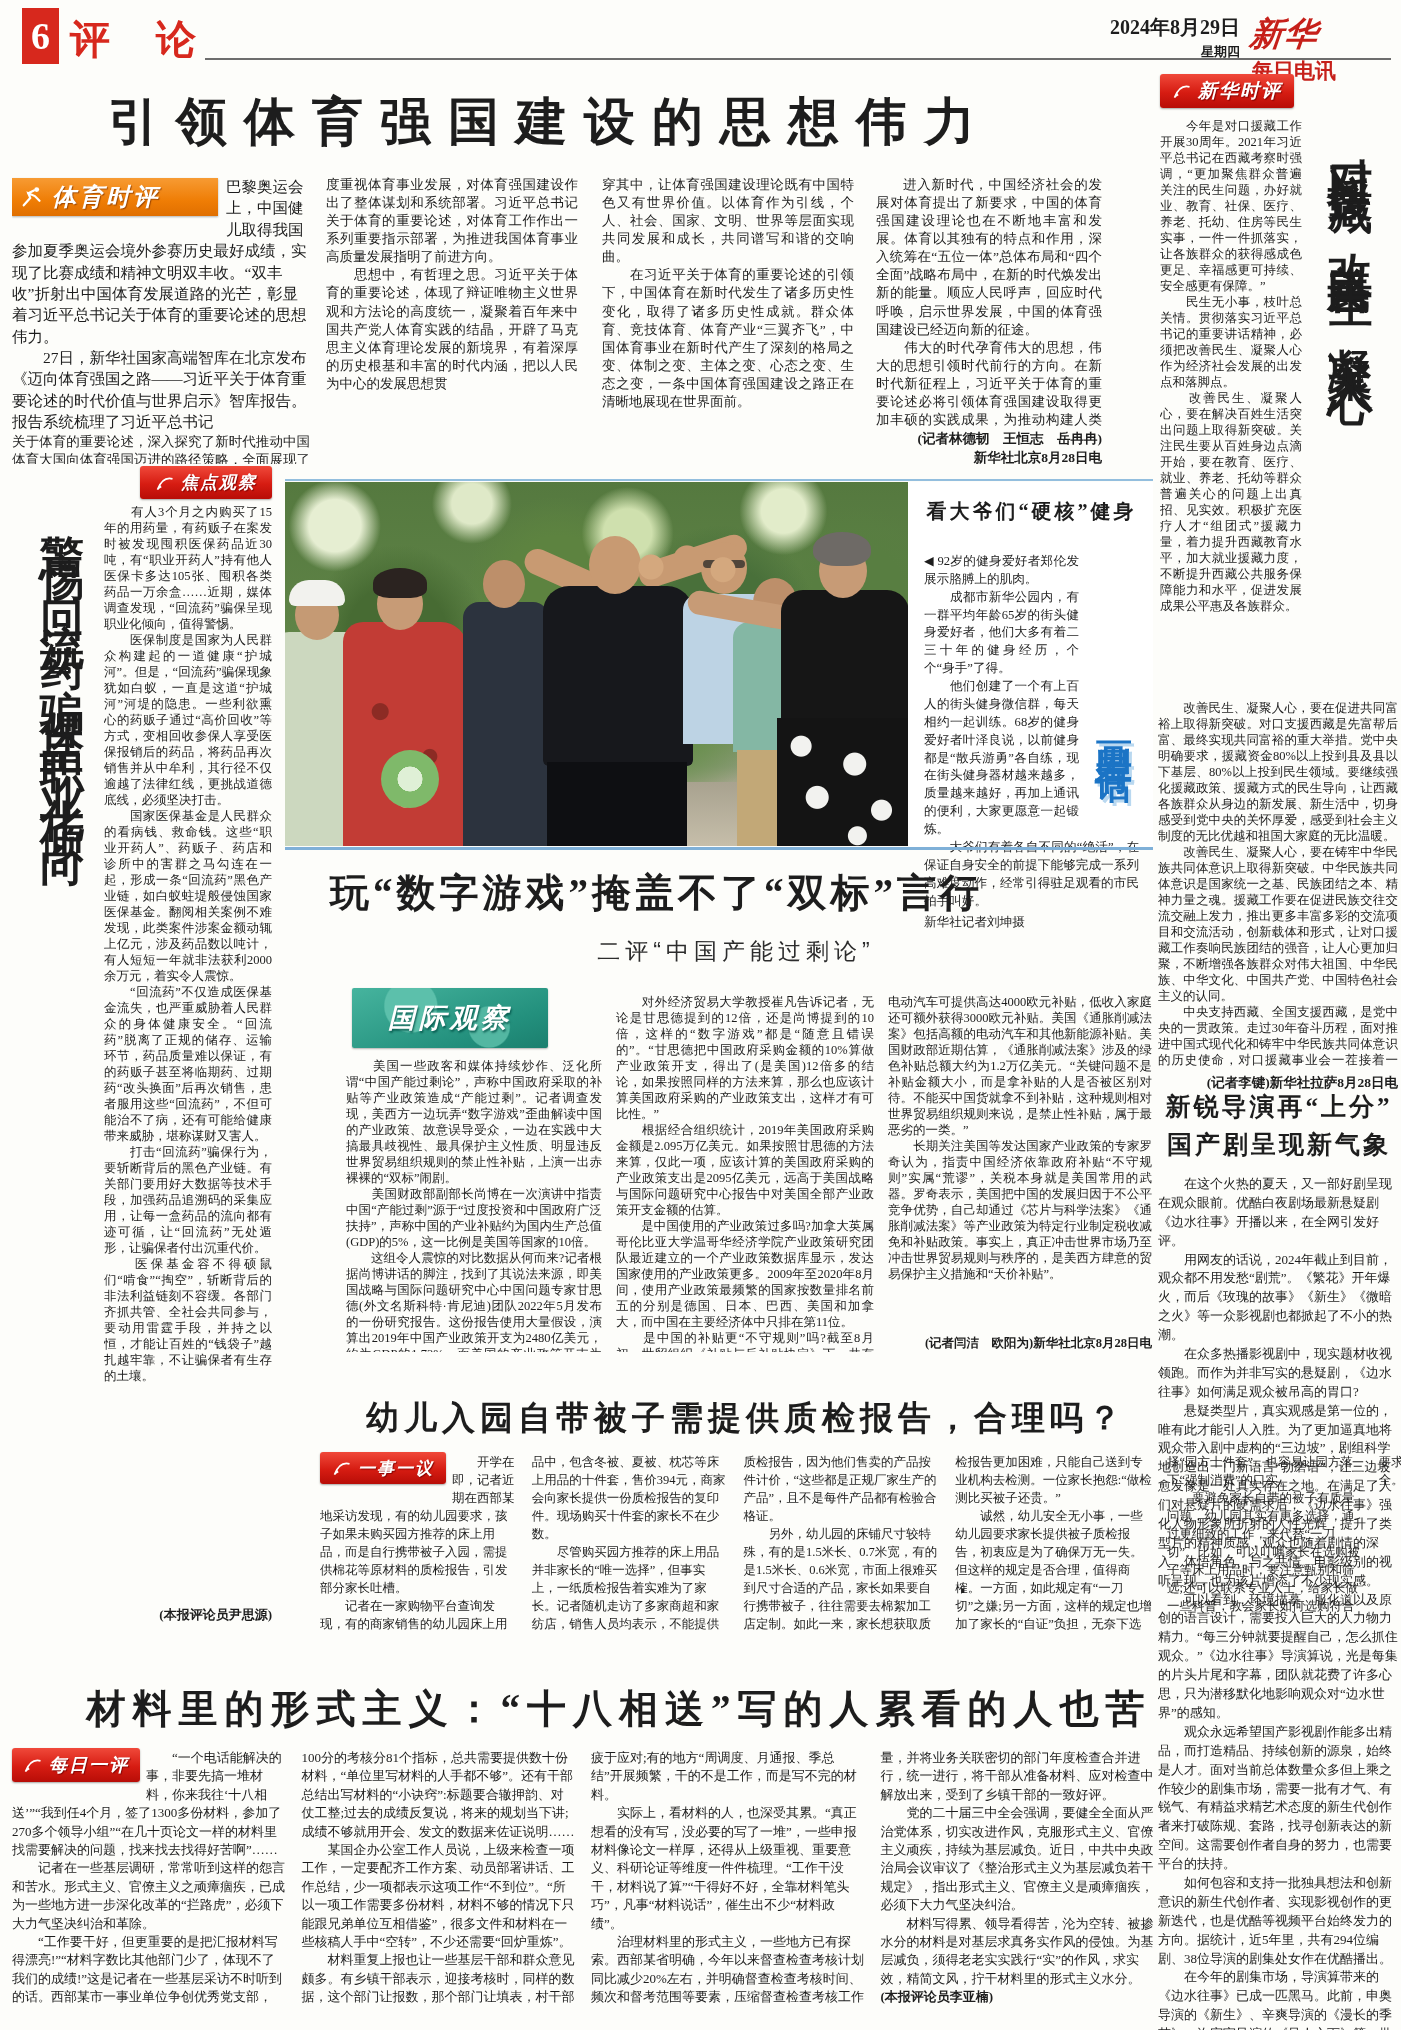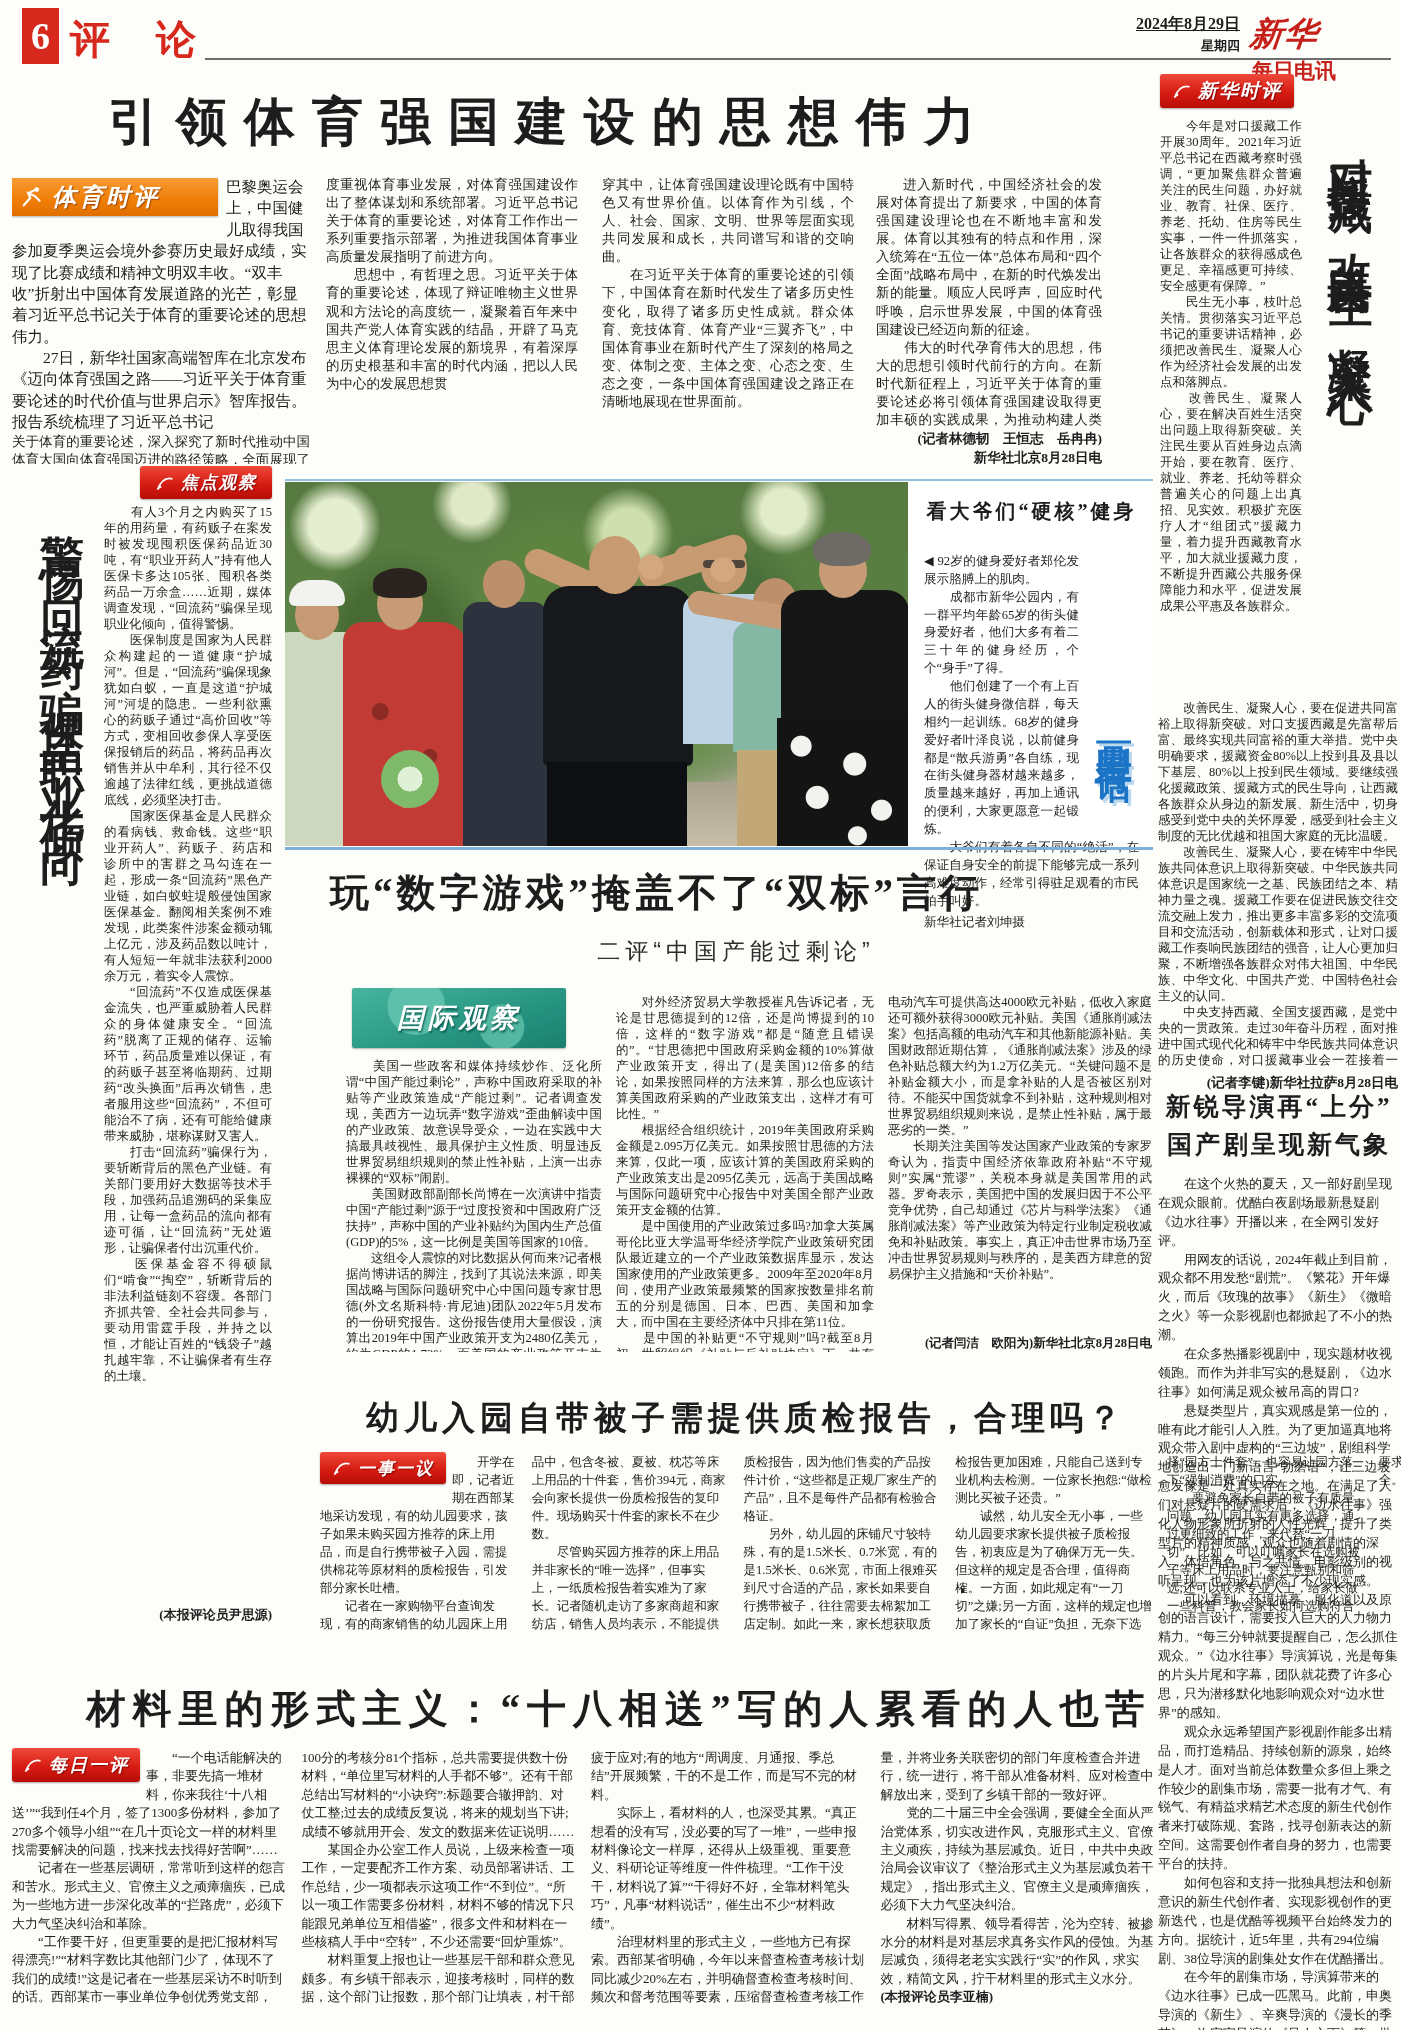--- a/index.html
+++ b/index.html
@@ -9,21 +9,21 @@
     background:#fdfdfa; overflow:hidden;
     font-family:"Liberation Serif","DejaVu Serif",serif; color:#1d1d1d;
   }
   .abs { position:absolute; }
   
   .pagenum { left:22px; top:8px; width:37px; height:56px; background:#d7281d; color:#fff;
     font:bold 38px/56px "Liberation Serif",serif; text-align:center; }
   .section-title { left:70px; top:12px; color:#d7281d; font-weight:bold; font-size:40px; letter-spacing:18px; }
   .head-rule { left:205px; top:58px; width:1186px; height:2px; background:#6d6d6d; }
   .dateblock { left:1030px; top:14px; width:210px; text-align:right; font-weight:bold; }
-  .dateblock .d1 { font-size:16px;text-decoration:underline; }
+  .dateblock .d1 { font-size:20px; }
   .dateblock .d2 { font-size:13px; margin-top:2px; }
   .masthead { left:1250px; top:12px; width:145px; color:#c6201a; font-weight:bold; text-align:left; }
   .masthead .m1 { font-size:33px; font-style:italic; letter-spacing:1px; display:inline-block; transform:skewX(-6deg); }
   .masthead .m2 { font-size:21px; display:inline-block; margin-left:2px; letter-spacing:0; }
   
   .body-txt { font-size:13.5px; line-height:1.34; text-align:justify; white-space:pre-line; overflow:hidden; }
   .body-sm  { font-size:12.5px; line-height:1.28; text-align:justify; white-space:pre-line; overflow:hidden; }
   .byline { font-weight:bold; }
   
   .badge-red { display:flex; align-items:center; justify-content:center; gap:6px;
@@ -84,21 +84,21 @@
   .huayu { float:right; width:52px; height:178px; margin:86px 0 0 8px;
     writing-mode:vertical-rl; font-size:37px; font-weight:bold; color:#1b74c5;
     letter-spacing:8px; text-shadow:3px 3px 0 #b9d8f0; text-align:center;
     font-family:"Liberation Sans",sans-serif; }
   .cap-credit { text-align:left; font-weight:normal; font-size:12.6px; margin-top:4px; }
   
   .intl-headline { left:330px; top:866px; width:812px; text-align:left;
     font-size:39px; font-weight:bold; letter-spacing:4px; white-space:nowrap; }
   .intl-sub { left:330px; top:936px; width:812px; text-align:center;
     font-family:"Liberation Sans",sans-serif; font-size:23px; letter-spacing:5px; color:#2c2c2c; }
-  .intl-badge { left:352px; top:988px; width:214px; height:60px; }
+  .intl-badge { left:352px; top:988px; width:196px; height:60px; }
   .icol { position:absolute; overflow:hidden; }
   
   .ysy-headline { left:335px; top:1396px; width:822px; text-align:center;
     font-size:33px; font-weight:bold; letter-spacing:5px; white-space:nowrap; }
   .ysy-body { left:320px; top:1452px; width:833px; height:194px;
     column-count:4; column-gap:14px; column-fill:auto; }
   .ysy-badge { float:left; width:126px; height:32px; margin:0 6px 6px 0; }
   .ysy-badge .bt { font-size:17px; }
   
   .mr-headline { left:78px; top:1682px; width:1082px; text-align:center;

